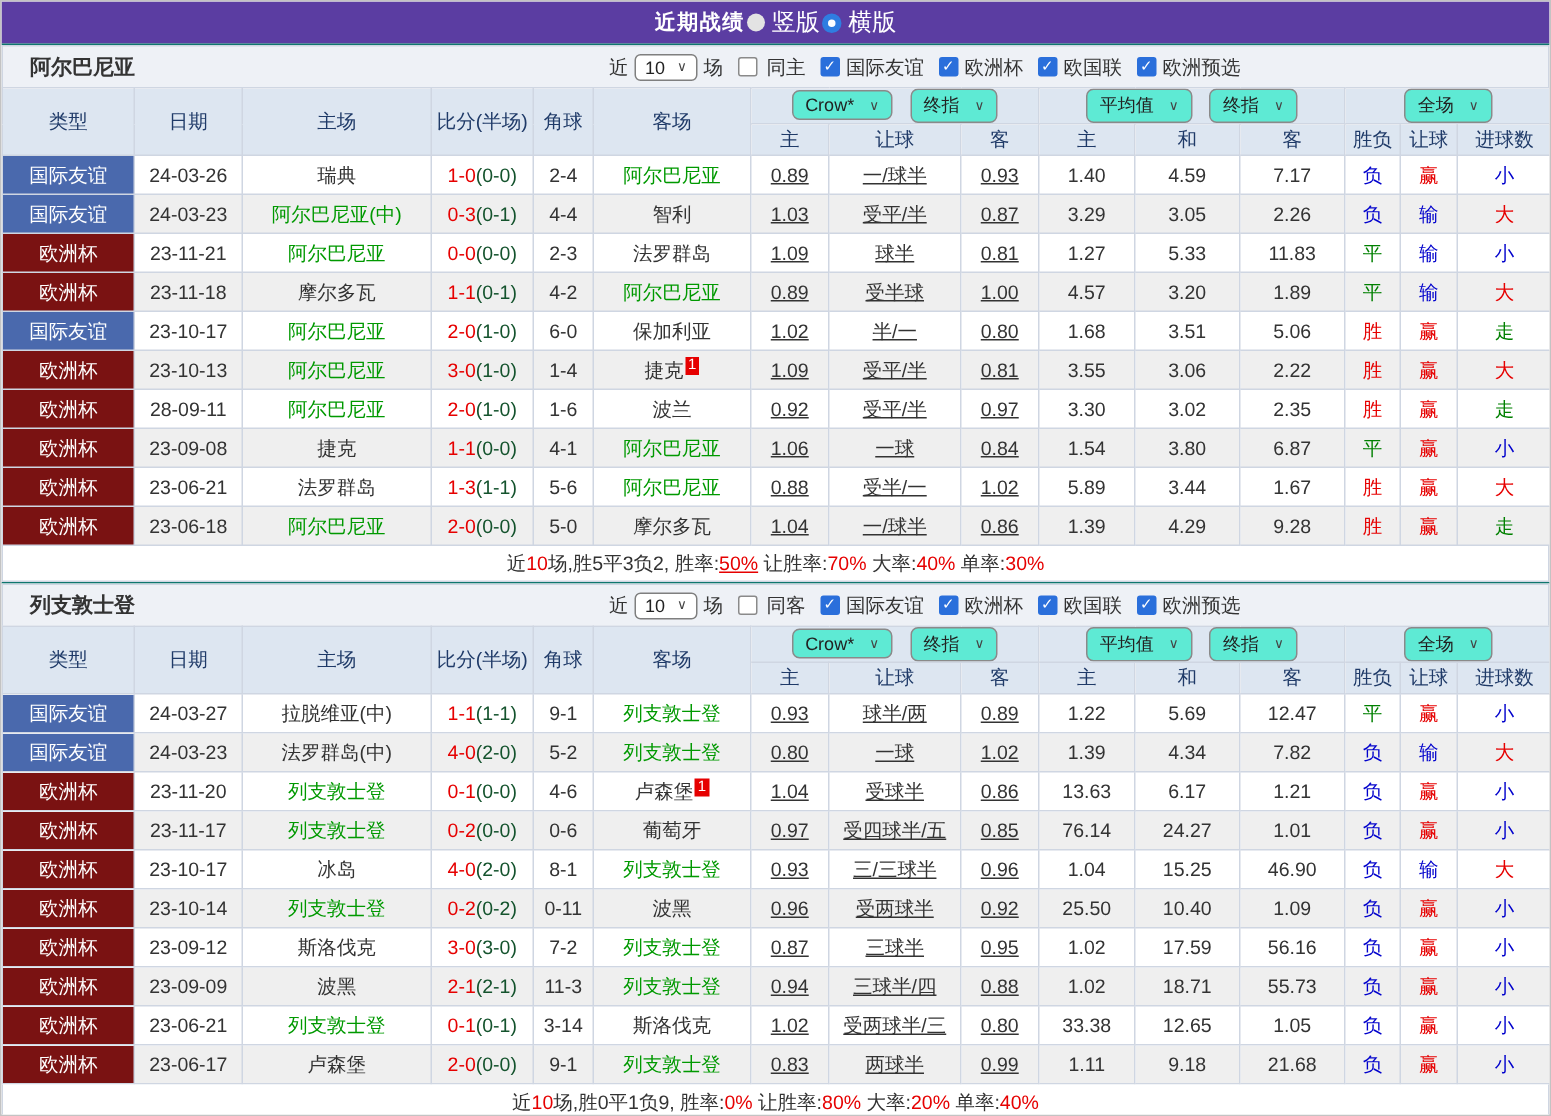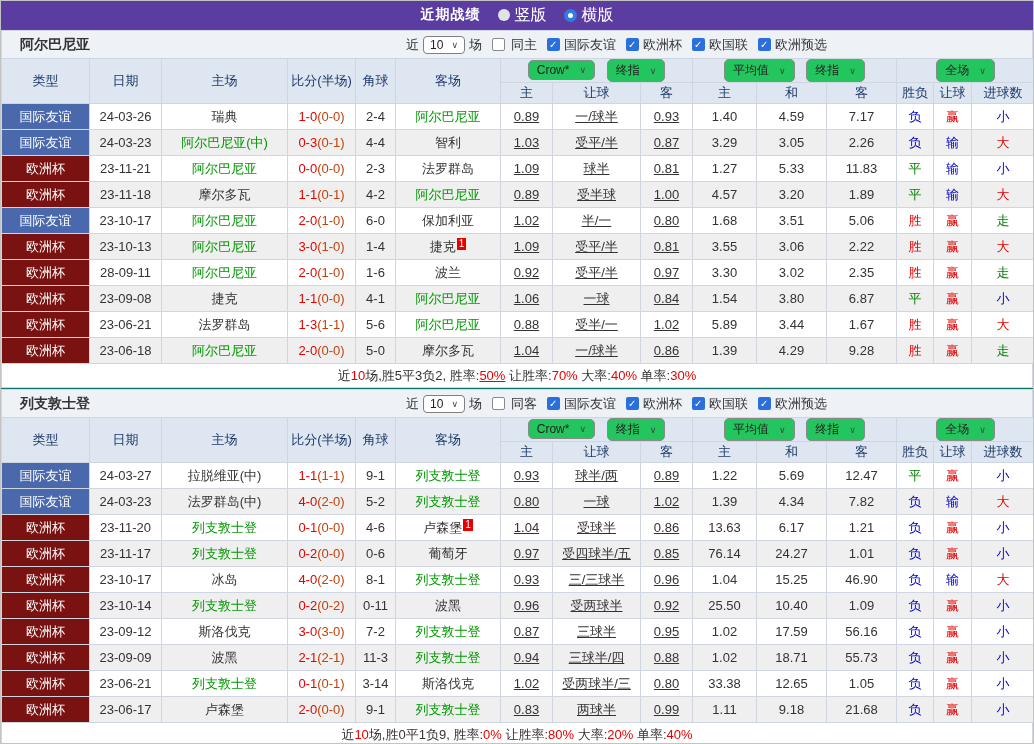--- a/index.html
+++ b/index.html
@@ -1,18 +1,18 @@
 <!DOCTYPE html>
 <html><head>
 <meta charset="utf-8">
 <style>
   html,body{margin:0;padding:0;background:#fff;font-family:"Liberation Sans","DejaVu Sans",sans-serif;}
   .page{width:1034px;height:744px;box-sizing:border-box;border:1px solid #c3c3c3;overflow:hidden;background:#fff;}
   
-  .titlebar{height:28px;background:#5b3da2;color:#fff;display:flex;align-items:center;justify-content:center;gap:17px;font-size:14px;}
+  .titlebar{height:28px;background:#5b3da2;color:#fff;display:flex;align-items:center;justify-content:center;gap:1px;font-size:14px;}
   .tb-title{font-weight:bold;letter-spacing:1px;}
   .radio-group{display:inline-flex;align-items:center;gap:5px;font-size:16px;cursor:pointer;}
   .rdo{width:12px;height:12px;border-radius:50%;background:#e3e3e3;display:inline-block;box-sizing:border-box;}
   .rdo.on{width:13px;height:13px;background:#fff;border:4px solid #2f7de1;}
   
   .section{height:358px;overflow:hidden;border-top:1px solid #0f766e;}
   .filter-row{height:28px;background:#eef1f6;display:flex;align-items:center;font-size:13px;color:#333;box-sizing:border-box;border:1px solid #cfd6e2;border-bottom:none;}
   .team-name{font-weight:bold;font-size:14px;padding-left:18px;color:#333;}
   .controls{margin-left:auto;display:flex;align-items:center;gap:4px;padding-right:205px;}
   .sel{display:inline-flex;align-items:center;gap:8px;border:1px solid #7f7f7f;border-radius:4px;background:#fff;padding:1px 6px;font-size:12px;color:#222;}
@@ -29,27 +29,27 @@
   .hrow2 th{height:20px;}
   tbody td{height:25px;color:#333;}
   tbody tr:nth-child(odd) td{background:#fff;}
   tbody tr:nth-child(even) td{background:#efefef;}
   tbody td.col-odds{background:#fcf6e9;text-decoration:underline;}
   tbody td.col-avg{background:#e3f0fa;}
   td.badge-blue{background:#4a69ad !important;color:#fff;}
   td.badge-red{background:#7a1212 !important;color:#fff;}
   .tg{color:#009900;}
   .sr{color:#e60000;}
-  .hf{color:#c2410c;}
+  .hf{color:#14532d;}
   .t-r{color:#e60000;}
   .t-b{color:#0000cc;}
   .t-g{color:#008000;}
   .t-d{color:#333;}
   .sup1{display:inline-block;background:#e60000;color:#fff;font-size:10px;line-height:12px;padding:0 2px;margin-left:1px;vertical-align:top;}
-  .dd{display:inline-flex;align-items:center;gap:10px;border:1px solid #8a8a8a;border-radius:5px;background:#22c55e;padding:2px 8px;font-size:12px;color:#222;margin:0 4px;cursor:pointer;}
+  .dd{display:inline-flex;align-items:center;gap:10px;border:1px solid #8a8a8a;border-radius:5px;background:#5eead4;padding:2px 8px;font-size:12px;color:#222;margin:0 4px;cursor:pointer;}
   .summary{height:23px;display:flex;align-items:center;justify-content:center;font-size:13px;color:#333;background:#fff;border:1px solid #cfd6e2;border-top:none;}
 </style>
 </head>
 <body>
 
 <div class="page">
 
   <div class="titlebar">
     <span class="tb-title">近期战绩</span>
     <span class="radio-group">

